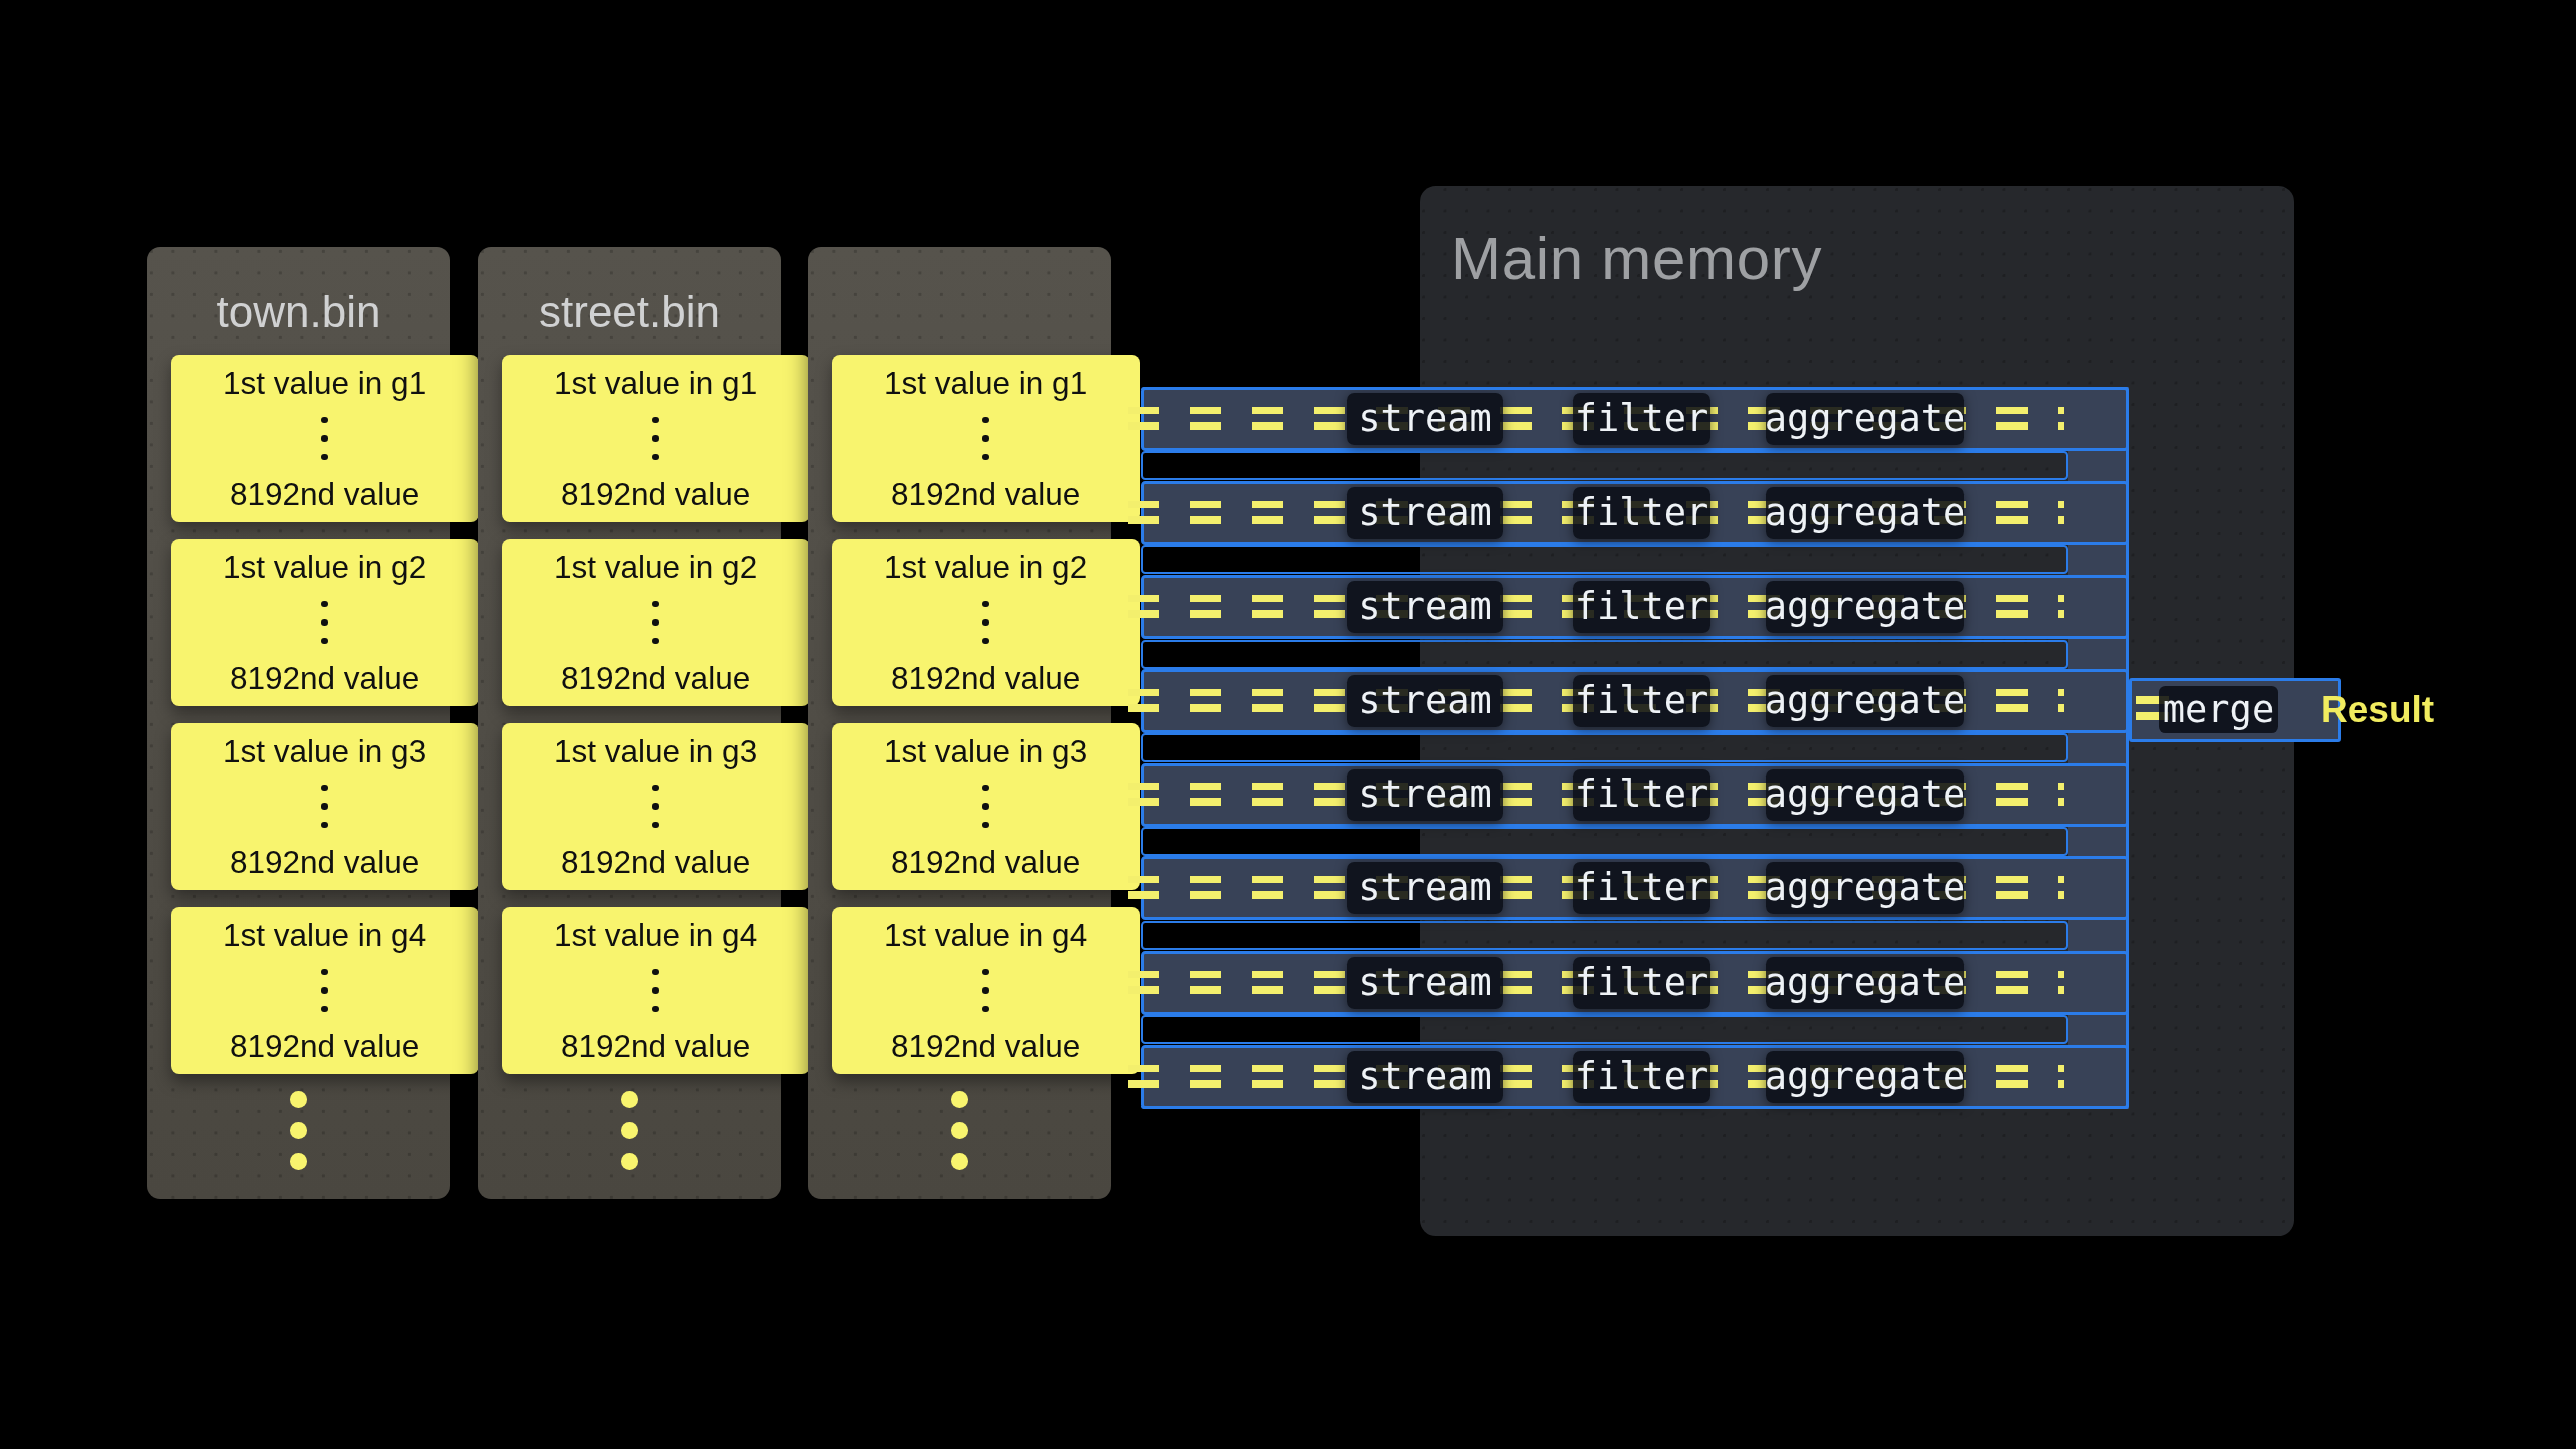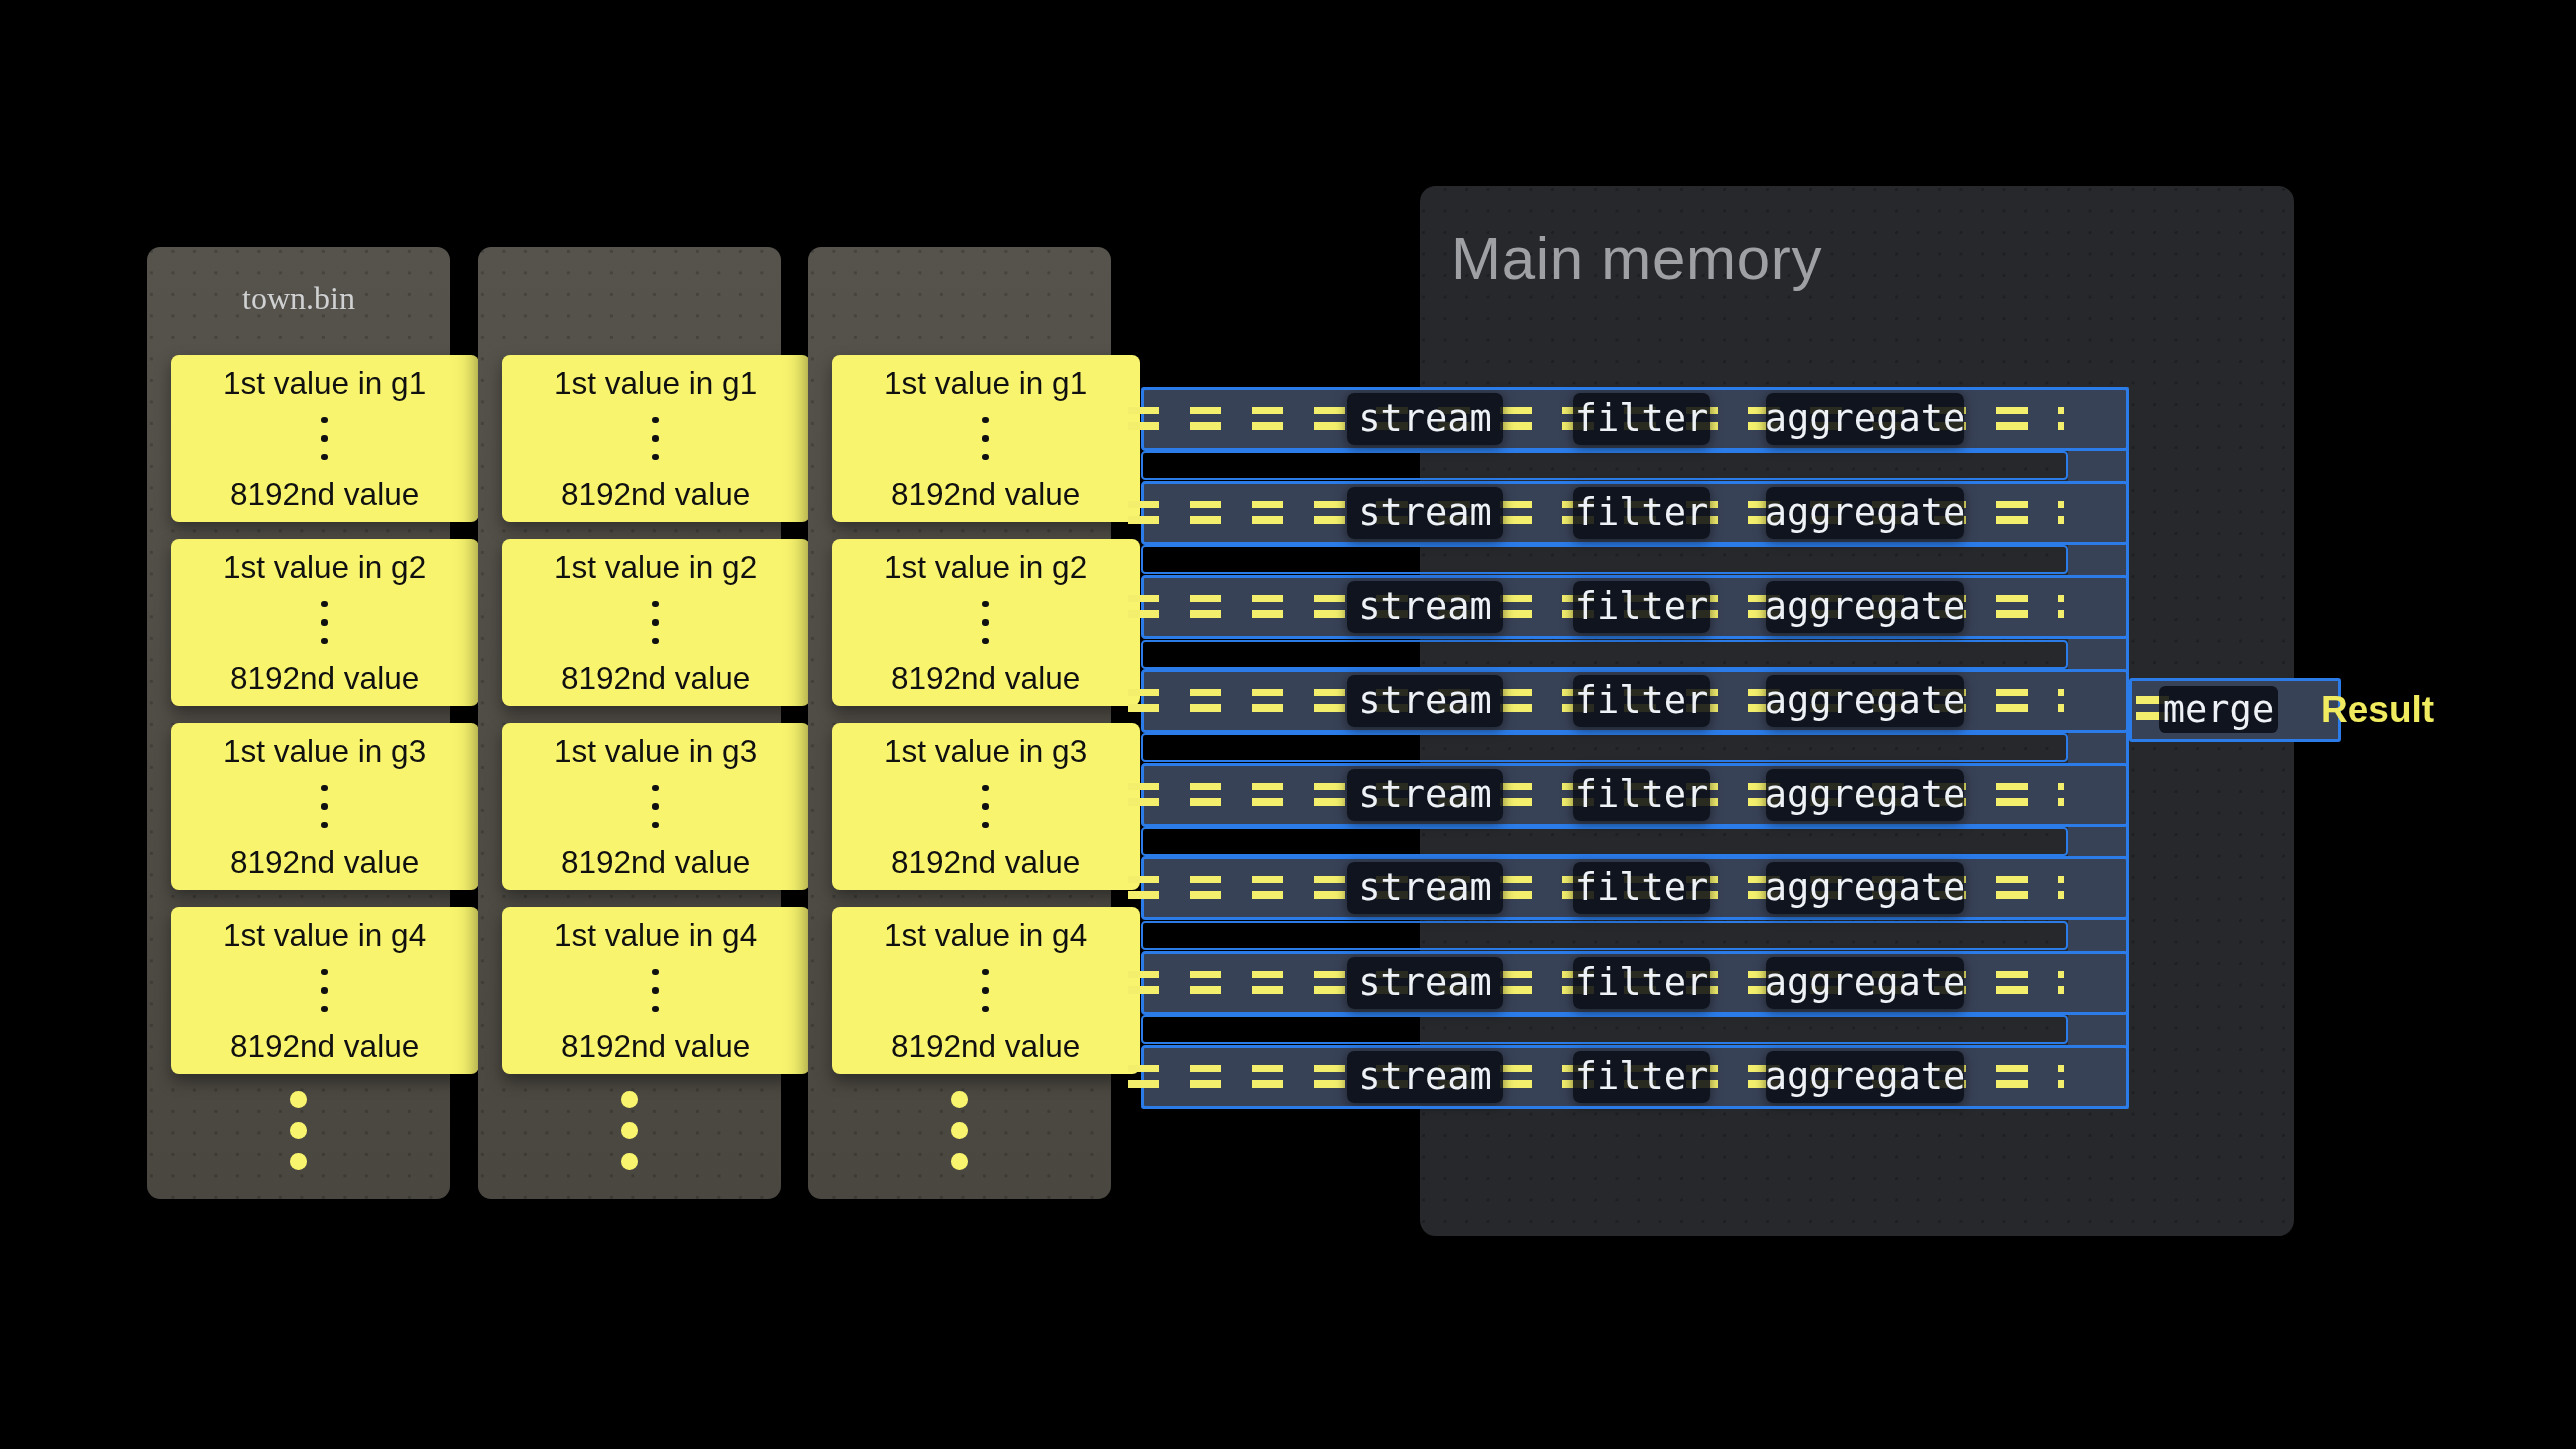--- a/index.html
+++ b/index.html
@@ -21,23 +21,23 @@
     font-family:"Liberation Sans","DejaVu Sans",sans-serif;}
   .abs{position:absolute;}
 
   
   .file-panel{position:absolute;top:247px;width:303px;height:952px;border-radius:13px;
     background:
       radial-gradient(circle 2.1px at 4.3px 4.3px, rgba(0,0,0,0.18) 1.6px, transparent 1.9px),
       linear-gradient(var(--panel-top),var(--panel-bot));
     background-size:21.5px 21.5px,100% 100%;
     box-shadow:0 8.6px 21.5px rgba(0,0,0,0.5);}
-  .file-header{display:block;text-align:center;padding-top:30px;
-    font-family:Liberation Serif, serif;
-    font-size:32px;line-height:42px;color:var(--header-text);}
+  .file-header{display:block;text-align:center;padding-top:44px;
+    font-family:Liberation Sans, sans-serif;
+    font-size:44px;line-height:42px;color:var(--header-text);}
   .vblock{position:absolute;left:23.6px;width:308px;height:167px;border-radius:7.9px;
     background:var(--block-yellow);color:#101010;
     box-shadow:0 7.2px 15.7px rgba(0,0,0,0.38);
     display:flex;flex-direction:column;justify-content:space-between;align-items:center;
     padding:10px 4.3px;font-size:31.5px;line-height:36px;font-weight:500;}
   .vb-1{top:108px}.vb-2{top:292px}.vb-3{top:476px}.vb-4{top:660px}
   .vdots{display:flex;flex-direction:column;gap:12px;}
   .vdots i{width:6.4px;height:6.4px;border-radius:50%;background:#101010;}
   .ydot{position:absolute;left:143px;width:16.5px;height:16.5px;border-radius:50%;
     background:var(--block-yellow);}
@@ -134,20 +134,21 @@
         <i></i>
       </span>
     <span>8192nd value</span>
   </div>
   <i class="ydot yd-1"></i>
   <i class="ydot yd-2"></i>
   <i class="ydot yd-3"></i>
 </div>
 
 <div class="file-panel" style="left:478px">
+  <span class="file-header">street.bin</span>
   <div class="vblock vb-1">
     <span>1st value in g1</span>
     <span class="vdots">
         <i></i>
         <i></i>
         <i></i>
       </span>
     <span>8192nd value</span>
   </div>
   <div class="vblock vb-2">

